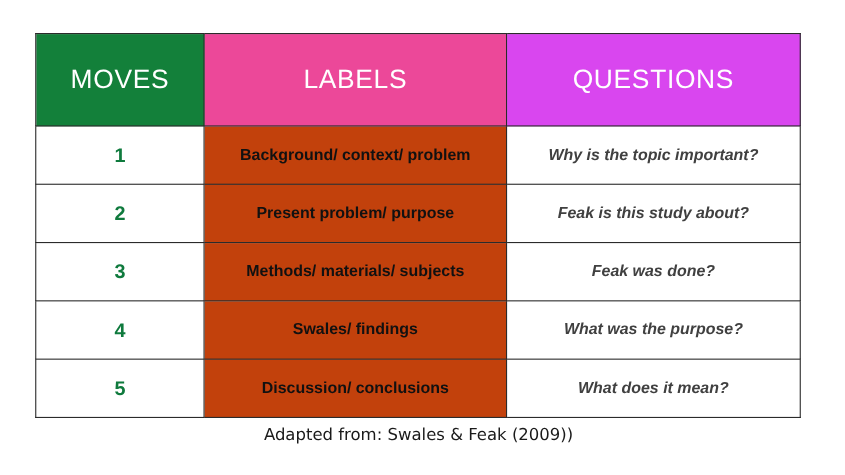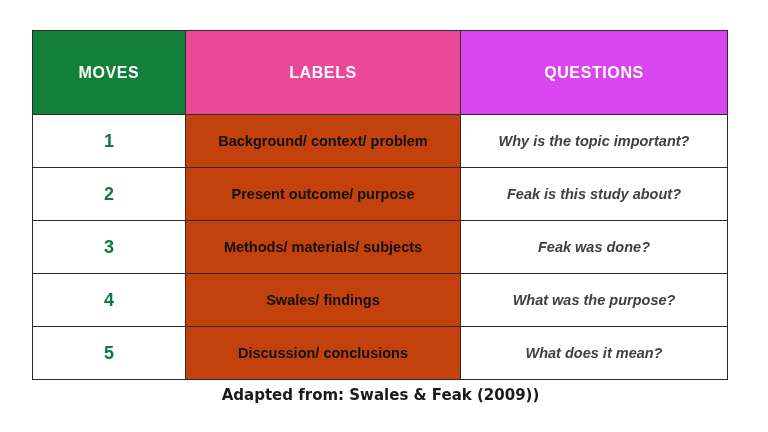--- a/index.html
+++ b/index.html
@@ -44,22 +44,22 @@
   
   col.col-moves     { width: 153px; }
   col.col-labels    { width: 275px; }
   col.col-questions { width: 267px; }
 
   
   thead th {
     height: 83px;
     background: #128a3b;
     color: #ffffff;
-    font-size: 16px;
-    font-weight: bold;
+    font-size: 24px;
+    font-weight: normal;
     letter-spacing: 0.6px;
     border-color: #0d6b2d;
   }
   thead th.th-moves     { background: #13803a; }
   thead th.th-labels    { background: #ec4899; }
   thead th.th-questions { background: #d946ef; }
 
   
   tbody tr { height: 53px; }
 
@@ -90,21 +90,20 @@
     position: absolute;
     left: 0;
     top: 386px;
     width: 768px;
     text-align: center;
     padding-right: 7px;
     box-sizing: border-box;
     font-size: 15px;
     color: #1a1a1a;
     font-family: "DejaVu Sans", sans-serif;
-    font-weight: bold;
   }
 </style>
 </head>
 <body>
 
 <div id="canvas">
 
   <table id="moves-table">
     <colgroup>
       <col class="col-moves">
@@ -119,21 +118,21 @@
       </tr>
     </thead>
     <tbody>
       <tr>
         <td class="cell-move">1</td>
         <td class="cell-label">Background/ context/ problem</td>
         <td class="cell-question">Why is the topic important?</td>
       </tr>
       <tr>
         <td class="cell-move">2</td>
-        <td class="cell-label">Present outcome/ purpose</td>
+        <td class="cell-label">Present problem/ purpose</td>
         <td class="cell-question">Feak is this study about?</td>
       </tr>
       <tr>
         <td class="cell-move">3</td>
         <td class="cell-label">Methods/ materials/ subjects</td>
         <td class="cell-question">Feak was done?</td>
       </tr>
       <tr>
         <td class="cell-move">4</td>
         <td class="cell-label">Swales/ findings</td>

